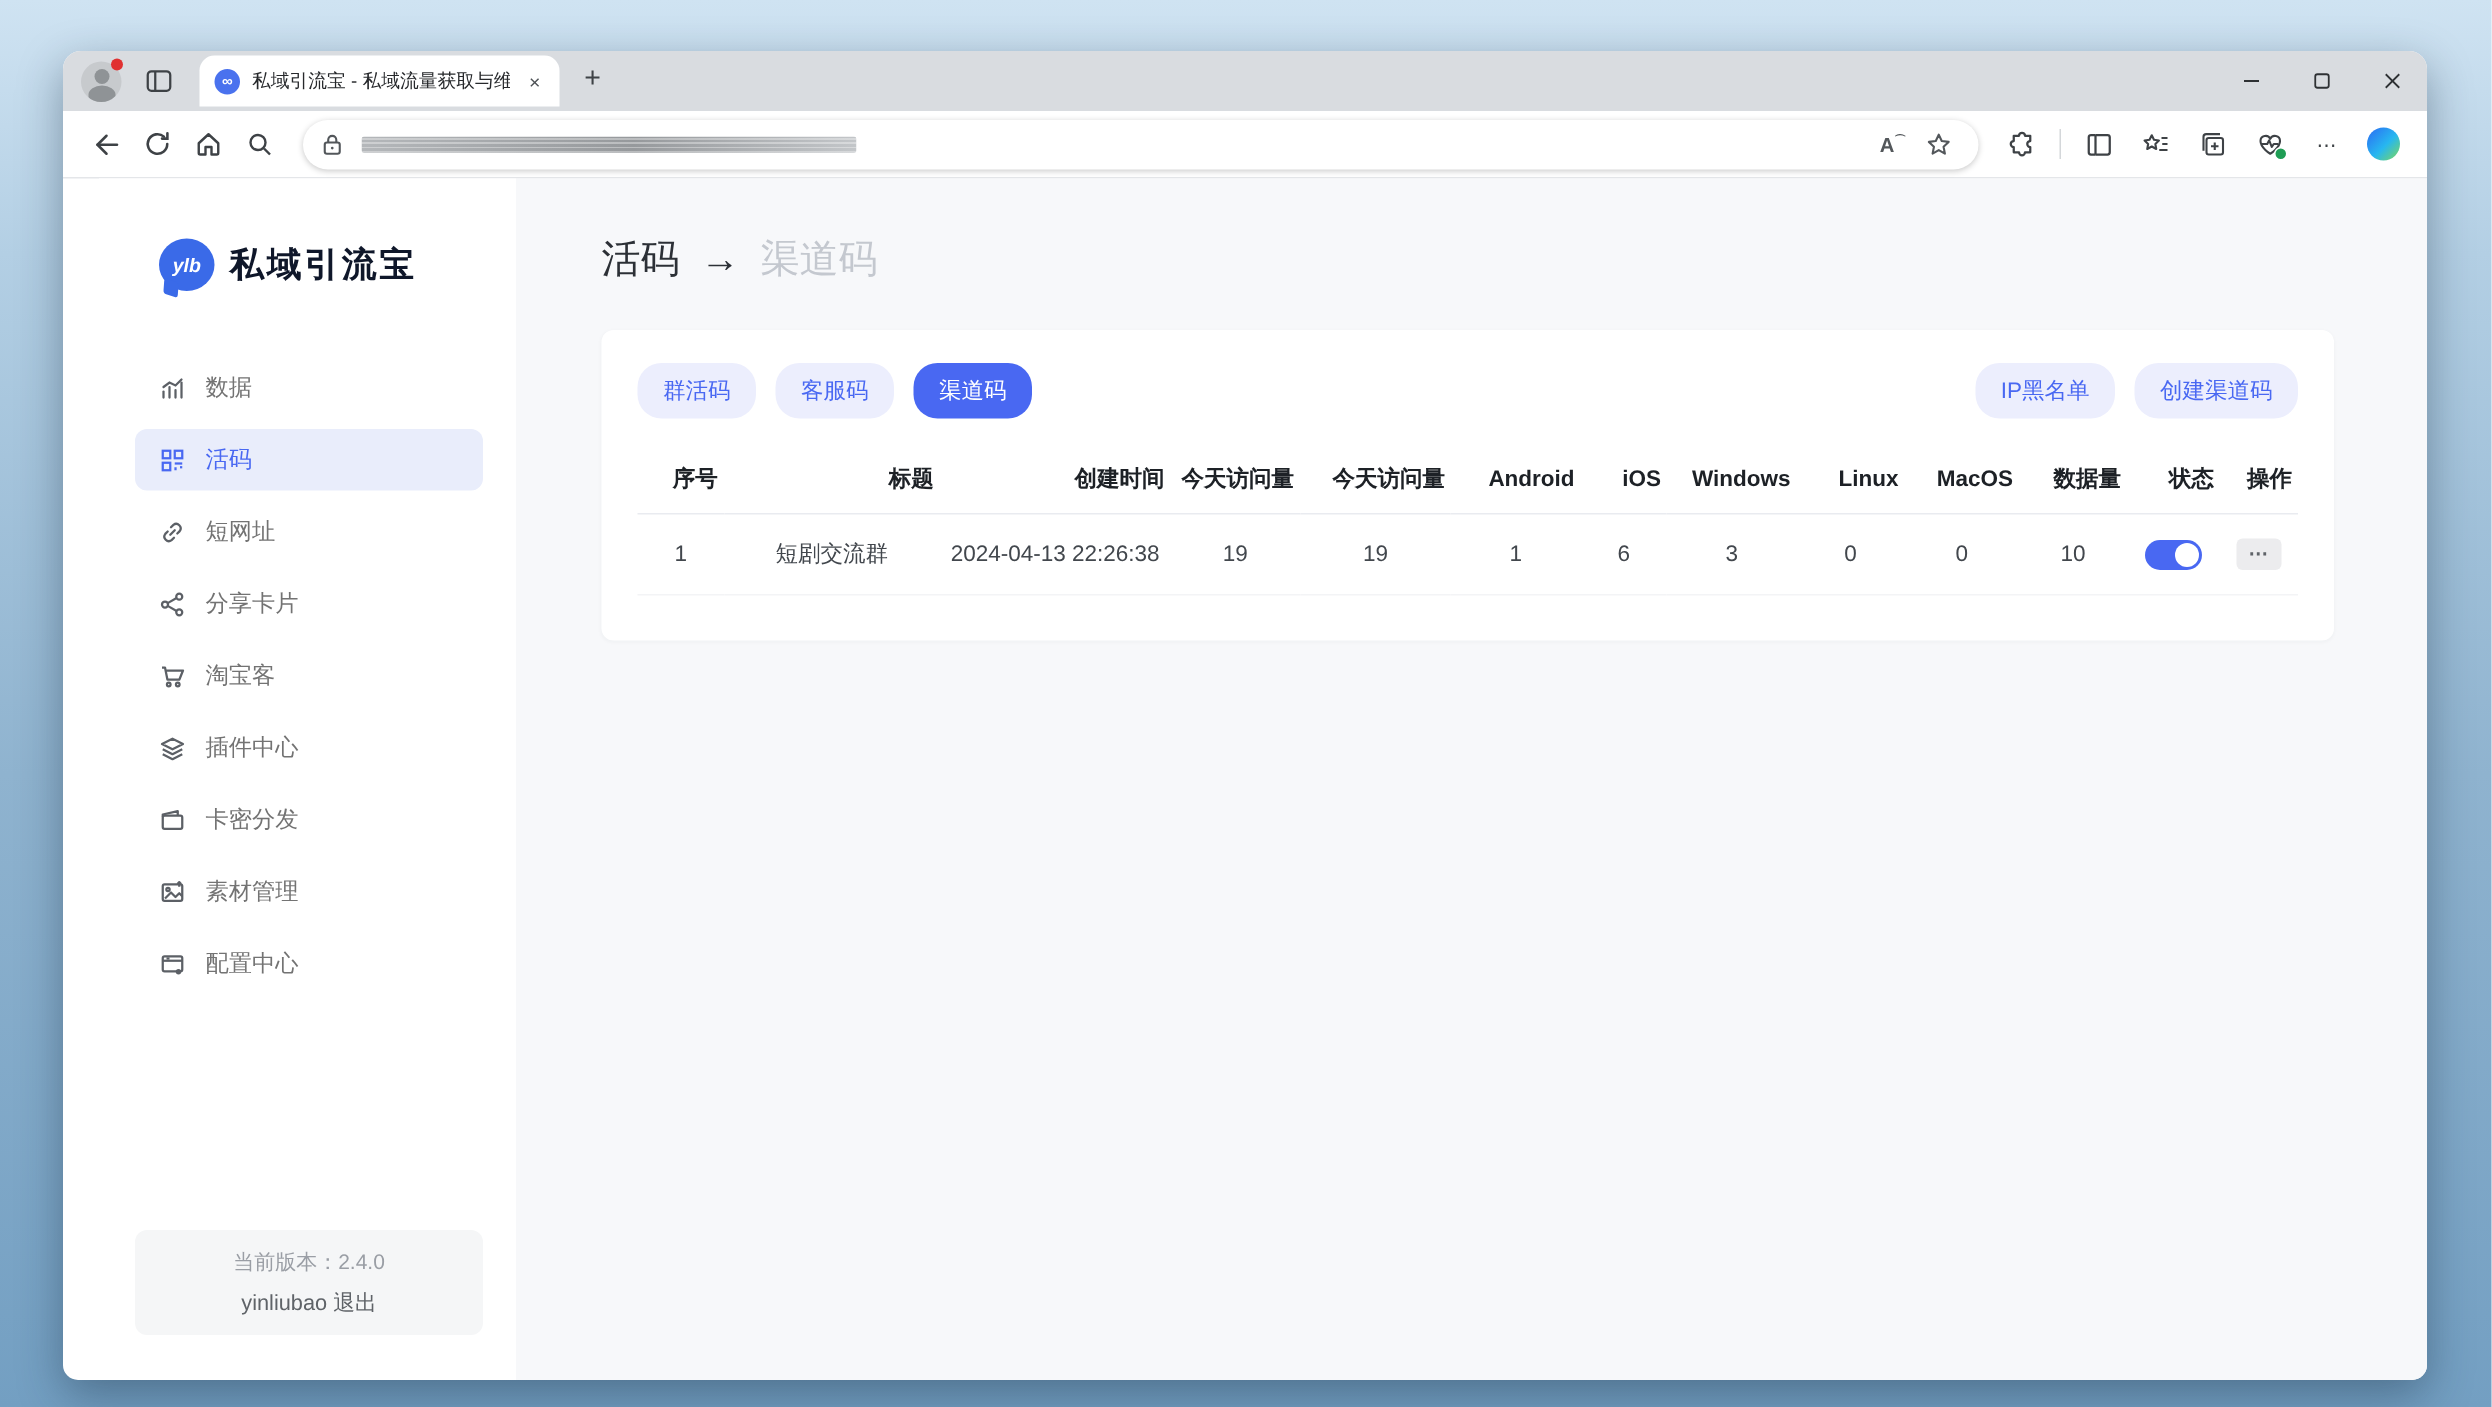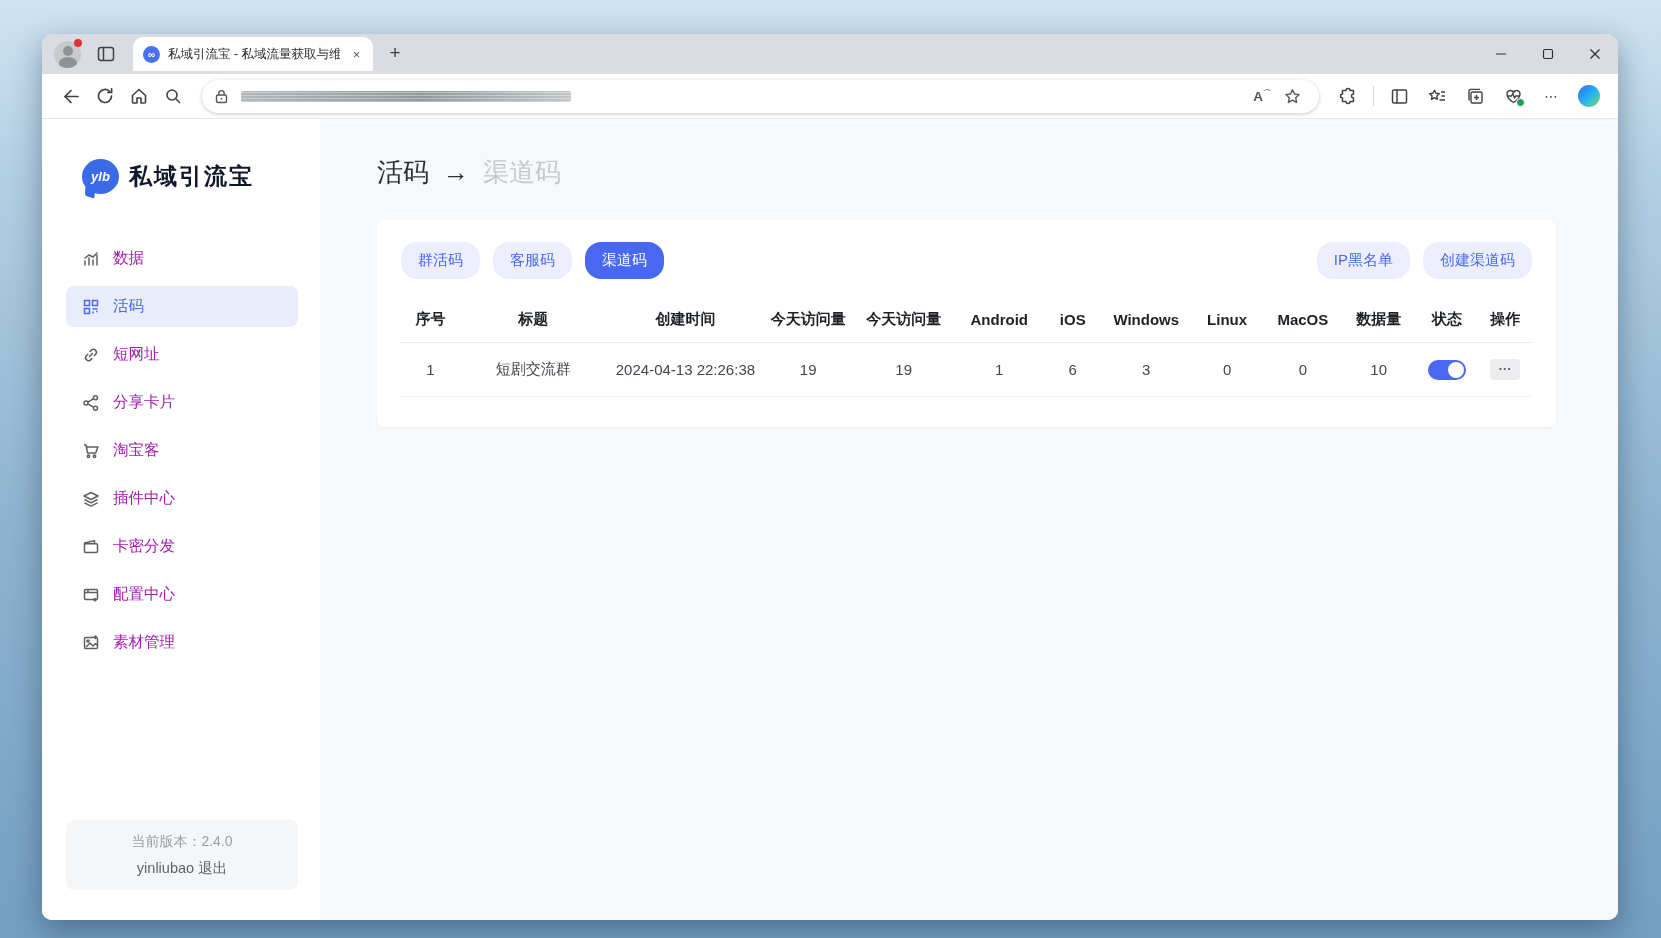--- a/index.html
+++ b/index.html
@@ -55,35 +55,35 @@
   .tool-cluster { display:flex; align-items:center; gap:4px; }
   .tool-cluster .iconbtn { width:34px; height:34px; border-radius:6px; color:#3e4246; }
   .vdivider { width:1px; height:20px; background:#d4d7da; margin:0 4px; }
   .copilot { width:22px; height:22px; border-radius:50%;
     background:linear-gradient(135deg,#2b6bf3 0%,#27b7f0 55%,#7ed957 100%); }
   .essentials-wrap { position:relative; }
   .essentials-dot { position:absolute; right:5px; bottom:6px; width:9px; height:9px;
     border-radius:50%; background:#1f9d55; border:1.5px solid #fff; }
 
   
-  .app { flex:1; display:flex; background:#f7f8fa; min-height:0; }
+  .app { flex:1; display:flex; background:#f7f8fa; min-height:0;margin-left:24px; }
 
   .sidebar { width:278px; background:#fff; display:flex; flex-direction:column;
     padding:40px 22px 30px 24px; flex:0 0 auto; }
   .logo { display:flex; align-items:center; gap:10px; padding-left:16px; }
   .logo-bubble { position:relative; width:37px; height:35px; border-radius:50%;
     background:#3a6ae8; color:#fff; font-size:13px; font-weight:bold; font-style:italic;
     display:flex; align-items:center; justify-content:center; }
   .logo-bubble::after { content:""; position:absolute; left:3px; bottom:-3px;
     width:10px; height:10px; background:#3a6ae8; border-radius:2px;
     transform:rotate(18deg) skew(14deg); }
   .logo-text { font-size:23px; font-weight:bold; color:#0f172a; letter-spacing:2px; }
   .menu { margin-top:44px; display:flex; flex-direction:column; gap:7px; }
   .menu-item { display:flex; align-items:center; gap:13px; height:41px; padding:0 16px;
-    border-radius:8px; font-size:15.5px; color:#a21caf; cursor:pointer; background:transparent; border:none; text-align:left; }
+    border-radius:8px; font-size:15.5px; color:#737373; cursor:pointer; background:transparent; border:none; text-align:left; }
   .menu-item .mi-icon { color:#5c6066; flex:0 0 auto; }
   .menu-item.active { background:#e9edfb; color:#4968f2; }
   .menu-item.active .mi-icon { color:#4968f2; }
   .side-footer { margin-top:auto; background:#f5f6f7; border-radius:8px;
     padding:13px 10px 12px; text-align:center; }
   .version { font-size:14px; color:#9a9ea5; }
   .account-line { margin-top:8px; font-size:14.5px; color:#5f6368; }
   .logout { color:#5f6368; cursor:pointer; background:none; border:none; font-size:14.5px; }
 
   .content { flex:1; padding:36px 62px 0 57px; min-width:0; }
@@ -94,21 +94,21 @@
 
   .card { margin-top:30px; background:#fff; border-radius:8px;
     padding:22px 24px 30px; box-shadow:0 1px 3px rgba(30,40,60,.04); }
   .card-toolbar { display:flex; align-items:center; gap:13px; }
   .pill { padding:9px 17px; border-radius:16px; font-size:15px; border:none; cursor:pointer;
     background:#eceefd; color:#4968f2; }
   .pill.active { background:#4968f2; color:#fff; }
   .ct-spacer { flex:1; }
 
   table.data { width:100%; border-collapse:collapse; margin-top:16px; table-layout:fixed; }
-  table.data th { font-size:15px; font-weight:bold; color:#1d2126; text-align:center;
+  table.data th { font-size:15px; font-weight:bold; color:#1d2126; text-align:right;
     padding:15px 4px 13px; border-bottom:1px solid #e9ebf0; }
   table.data td { font-size:15px; color:#42474d; text-align:center;
     padding:16px 4px; border-bottom:1px solid #f3f4f6; }
   .toggle { display:inline-block; width:38px; height:20px; border-radius:10px;
     background:#4968f2; position:relative; cursor:pointer; vertical-align:middle; }
   .toggle .knob { position:absolute; top:2px; right:2px; width:16px; height:16px;
     border-radius:50%; background:#fff; }
   .more-btn { display:inline-block; padding:3px 8px 5px; border-radius:4px;
     background:#ececee; color:#5f6368; font-size:13px; font-weight:bold;
     letter-spacing:1px; line-height:1; border:none; cursor:pointer; }
@@ -334,39 +334,39 @@
           <span class="mi-icon">
             <svg width="18" height="18" viewBox="0 0 18 18" fill="none" stroke="currentColor" stroke-width="1.5" stroke-linejoin="round">
                 <path d="M2.5 6.5V5l10-2.2V6"></path>
                 <rect x="2.5" y="5.8" width="13" height="8.7" rx="1.2"></rect>
               </svg>
           </span>
           <span>卡密分发</span>
         </button>
         <button class="menu-item">
           <span class="mi-icon">
+            <svg width="18" height="18" viewBox="0 0 18 18" fill="none" stroke="currentColor" stroke-width="1.5" stroke-linejoin="round">
+                <rect x="2.5" y="3.5" width="13" height="11" rx="1.2"></rect>
+                <circle cx="6" cy="7" r="1.1"></circle>
+                <path d="M4 13l4-4 3 3 2.5-2.5 2 2"></path>
+                <path d="M13.5 2.2v3M12.3 3.3l1.2-1.2 1.2 1.2"></path>
+              </svg>
+          </span>
+          <span>素材管理</span>
+        </button>
+        <button class="menu-item">
+          <span class="mi-icon">
             <svg width="18" height="18" viewBox="0 0 18 18" fill="none" stroke="currentColor" stroke-width="1.5">
                 <rect x="2.5" y="3.5" width="13" height="10" rx="1.2"></rect>
                 <line x1="2.5" y1="6.5" x2="15.5" y2="6.5"></line>
                 <line x1="5" y1="5" x2="7" y2="5"></line>
                 <circle cx="13" cy="13.8" r="1.8" fill="currentColor" stroke="none"></circle>
               </svg>
           </span>
           <span>配置中心</span>
-        </button>
-        <button class="menu-item">
-          <span class="mi-icon">
-            <svg width="18" height="18" viewBox="0 0 18 18" fill="none" stroke="currentColor" stroke-width="1.5" stroke-linejoin="round">
-                <rect x="2.5" y="3.5" width="13" height="11" rx="1.2"></rect>
-                <circle cx="6" cy="7" r="1.1"></circle>
-                <path d="M4 13l4-4 3 3 2.5-2.5 2 2"></path>
-                <path d="M13.5 2.2v3M12.3 3.3l1.2-1.2 1.2 1.2"></path>
-              </svg>
-          </span>
-          <span>素材管理</span>
         </button>
       </nav>
 
       <div class="side-footer">
         <div class="version">当前版本：2.4.0</div>
         <div class="account-line">
           <span>yinliubao</span>
           <button class="logout">退出</button>
         </div>
       </div>

